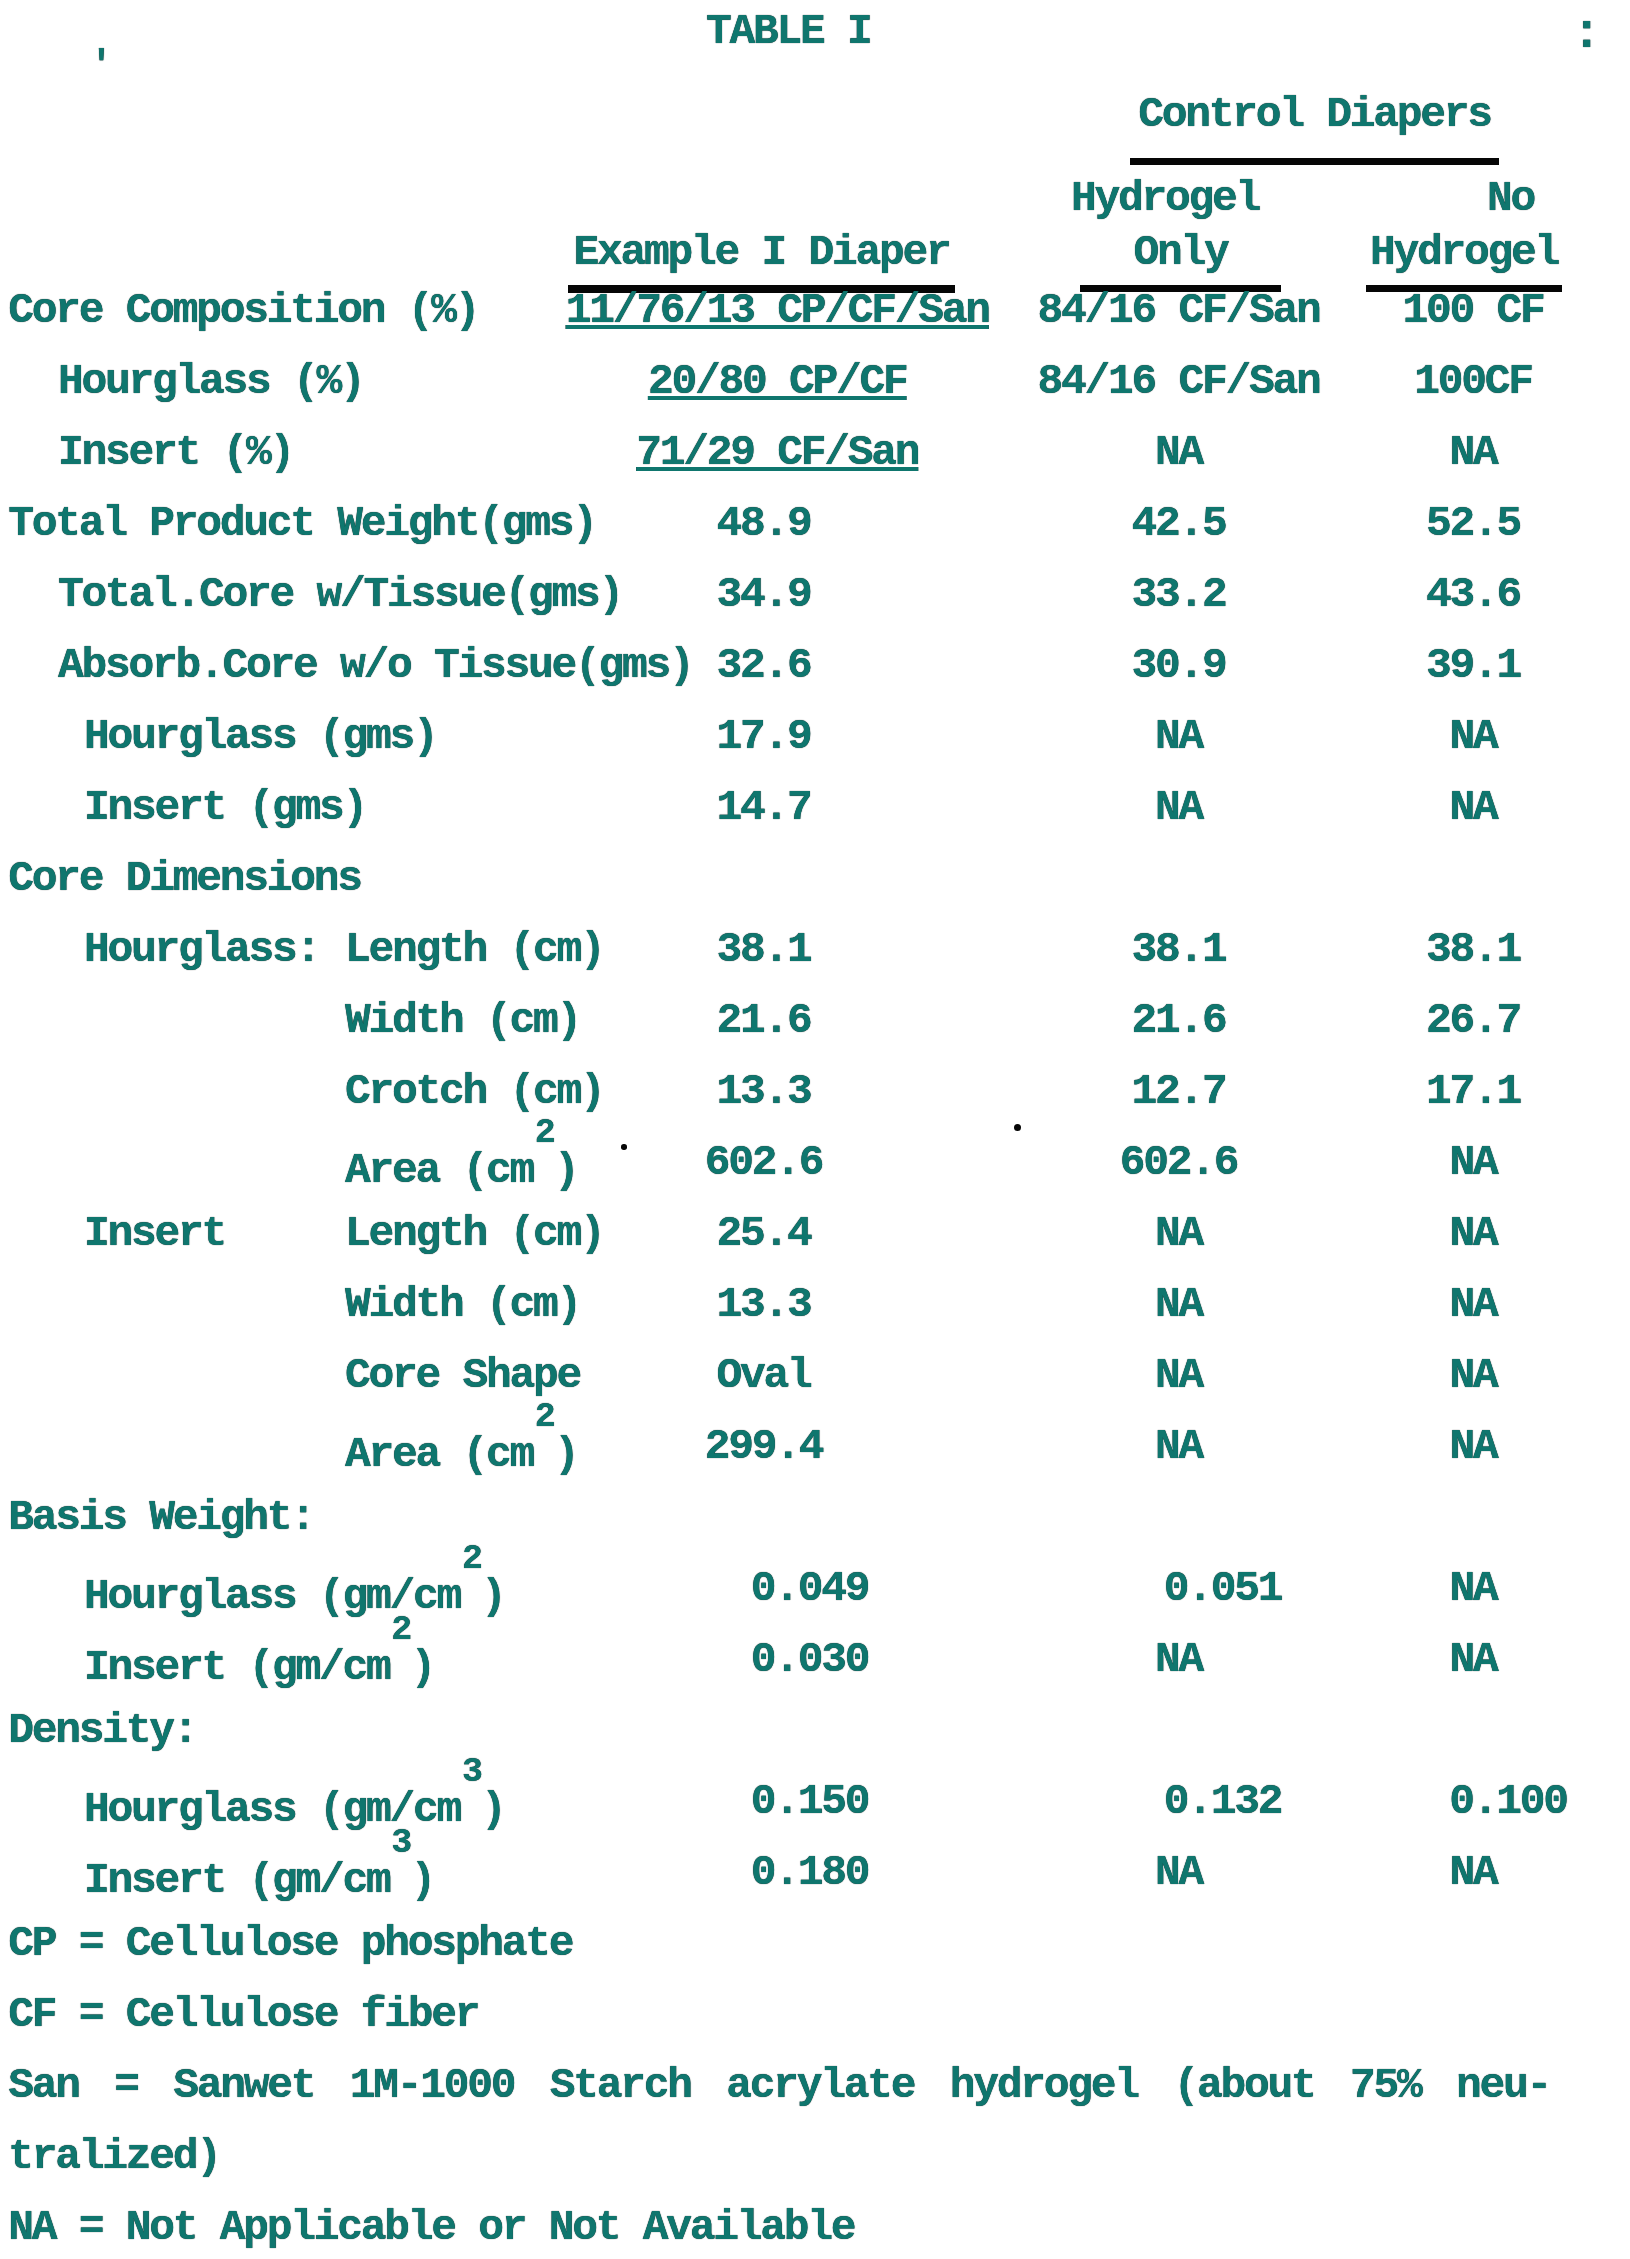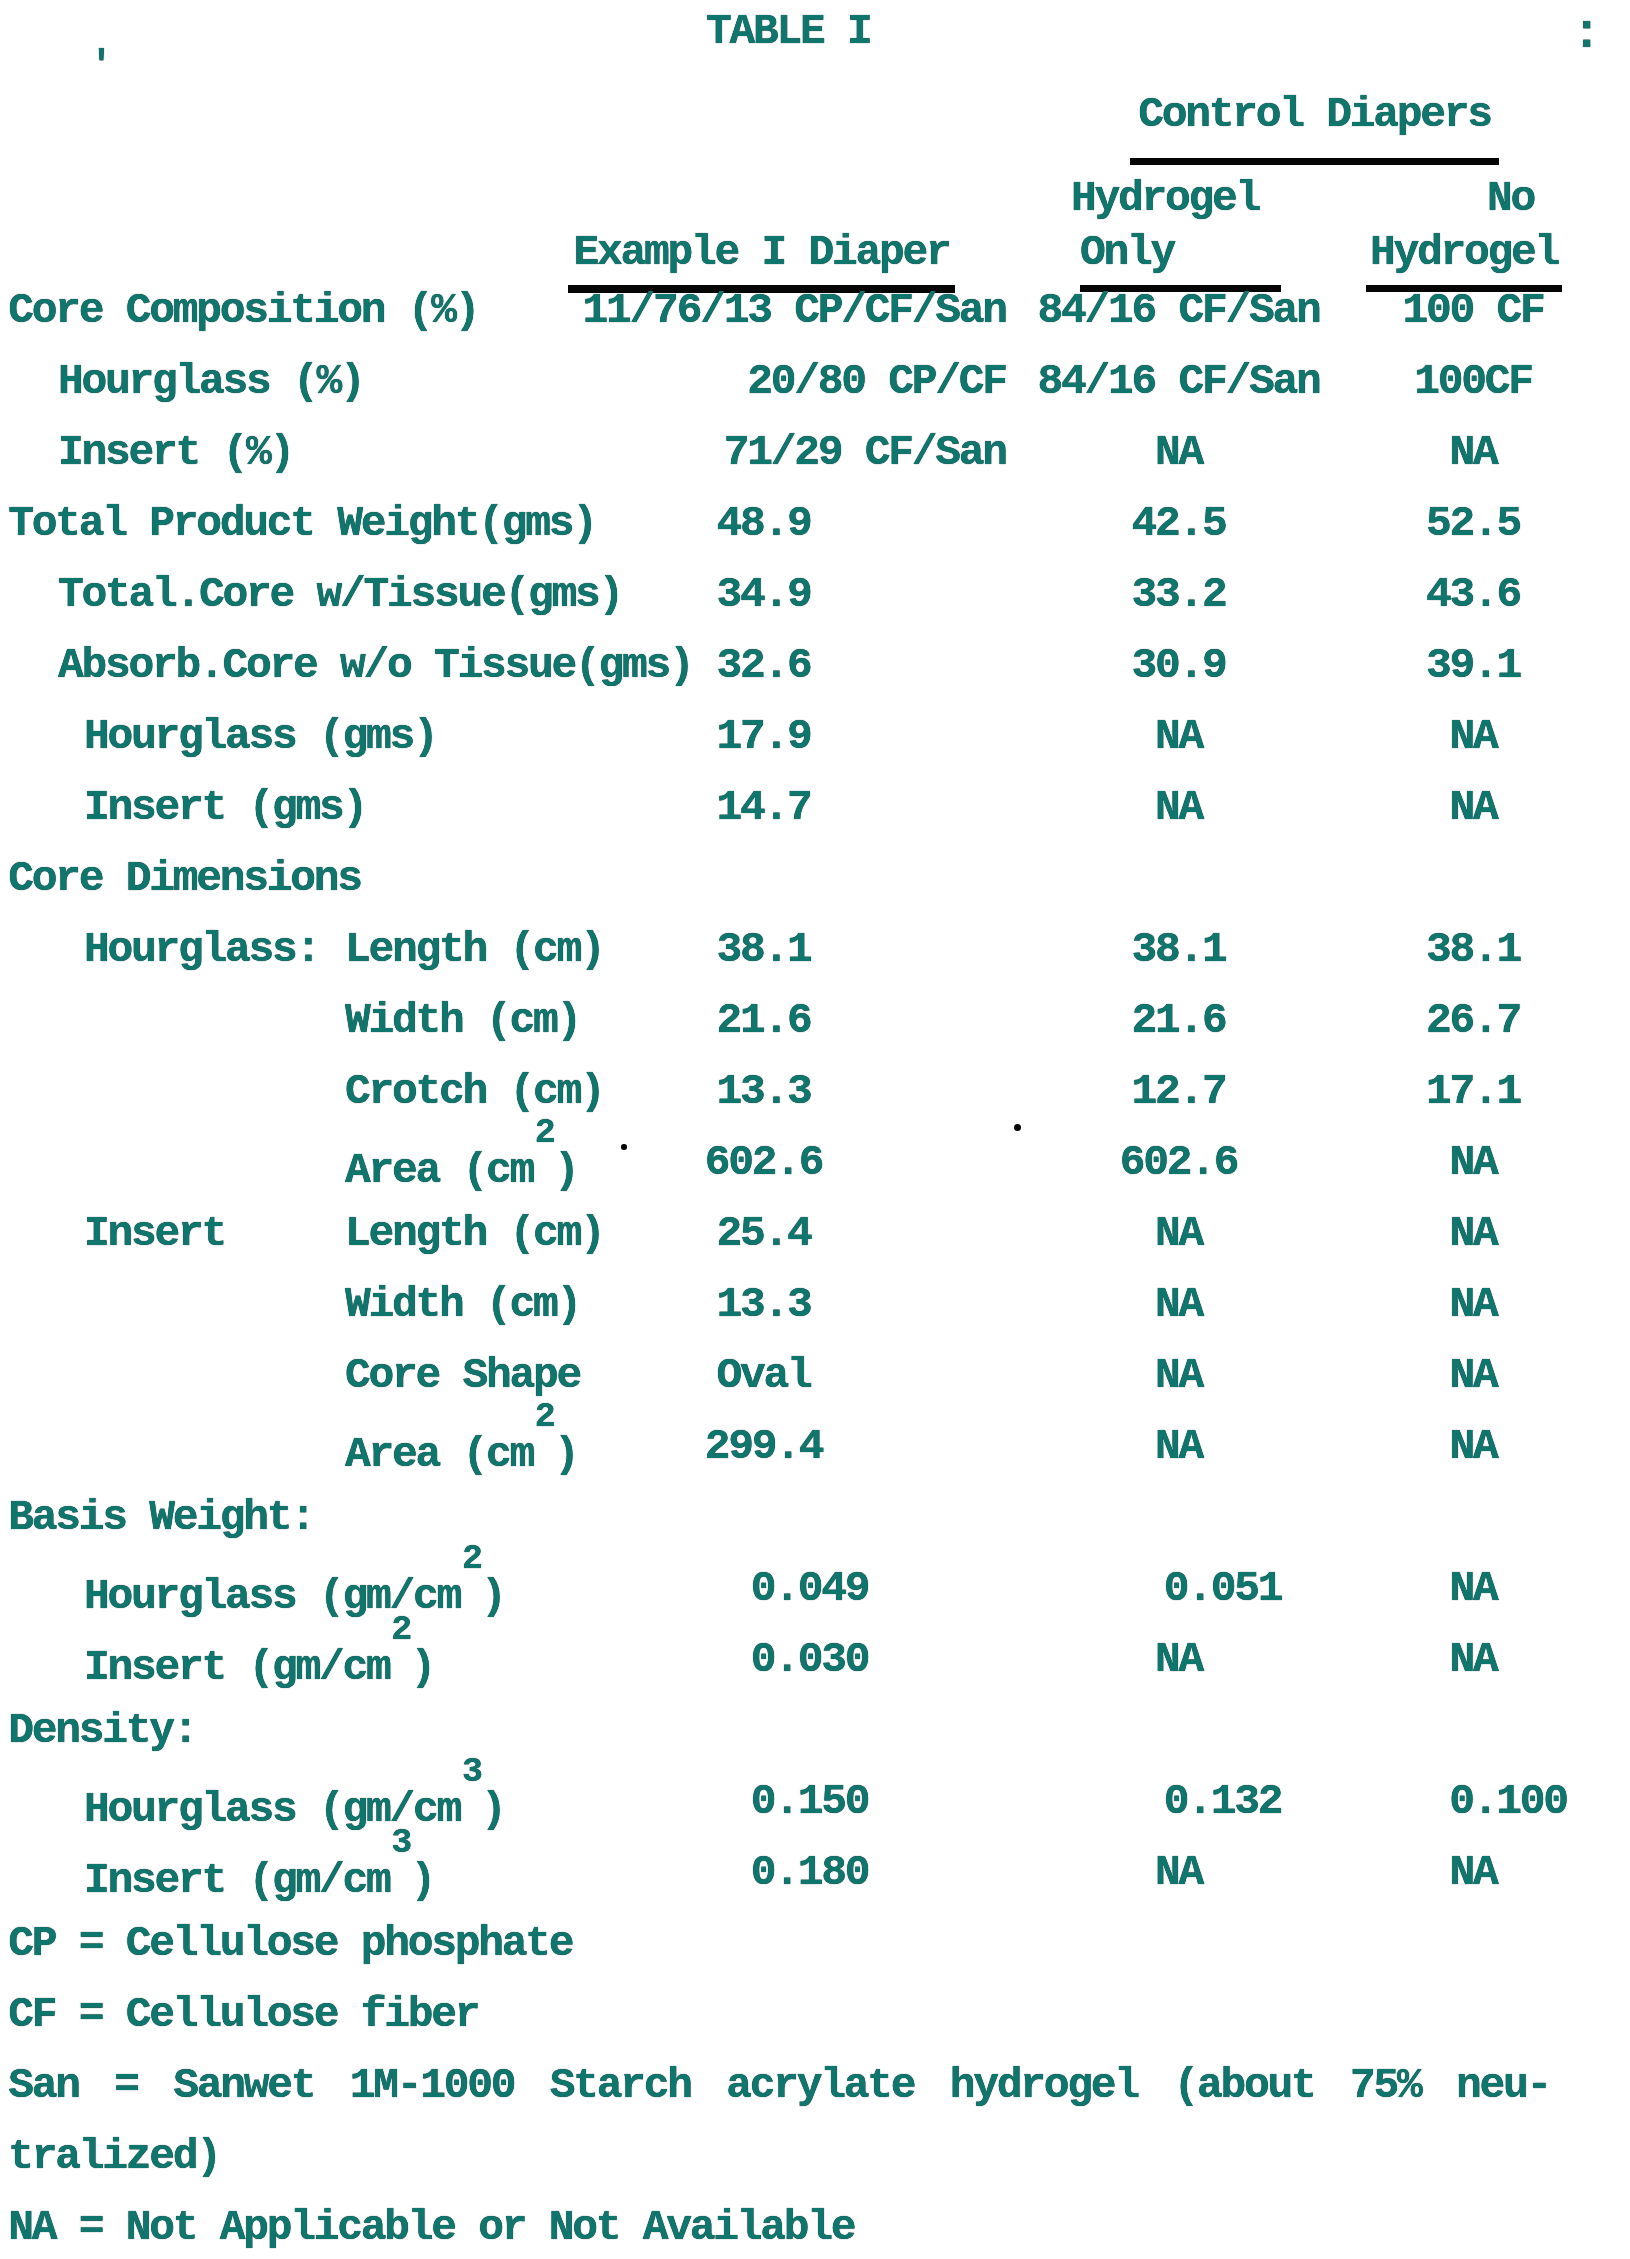--- a/index.html
+++ b/index.html
@@ -20,39 +20,39 @@
   
   .title{left:706px;top:7.3px;}
   .artifact-quote{left:90px;top:44px;font-size:38px;}
   .artifact-colon{left:1572px;top:5.5px;font-size:49px;letter-spacing:0;}
   .ctrl-hdr{left:1130px;top:90px;width:369px;text-align:center;
             border-bottom:7.3px solid #060606;padding-bottom:19px;}
   .h2a{left:1060px;top:174px;width:210px;text-align:center;}
   .h3a{left:1460px;top:174px;width:101px;text-align:center;}
   .h1b{left:568px;top:228px;width:387px;text-align:center;
        border-bottom:8.2px solid #060606;padding-bottom:8.2px;}
-  .h2b{left:1080px;top:228px;width:201px;text-align:left;
+  .h2b{left:1080px;top:228px;width:201px;text-align:center;
        border-bottom:7.3px solid #060606;padding-bottom:8.2px;}
   .h3b{left:1366px;top:228px;width:196px;text-align:center;
        border-bottom:7.3px solid #060606;padding-bottom:8.2px;}
   
   .rows{position:absolute;left:0;top:274px;width:1631px;}
   .row{position:relative;height:71px;}
   .row .grp,.row .txt,.row .c{position:absolute;top:12px;white-space:nowrap;}
   .grp{left:84px;}
   .txt.i0{left:8.2px;}
   .txt.i1{left:58px;}
   .txt.i2{left:84px;}
   .txt.i3{left:345px;}
   .c{text-align:center;}
   .c1{left:535px;width:457px;}
   .c2{left:1005px;width:347px;}
   .c3{left:1348px;width:250px;}
   
-  .rows > .row:nth-child(-n+3) .c1{text-align:right;padding-left:13.7px;}
+  .rows > .row:nth-child(-n+3) .c1{text-align:center;padding-left:13.7px;text-decoration:underline;}
   
   .rows > .row:nth-child(19) .c1,.rows > .row:nth-child(20) .c1,
   .rows > .row:nth-child(22) .c1,.rows > .row:nth-child(23) .c1{transform:translateX(46px);}
   .rows > .row:nth-child(19) .c2,.rows > .row:nth-child(22) .c2{transform:translateX(44px);}
   .rows > .row:nth-child(22) .c3{transform:translateX(35px);}
   
   .rows > .row:nth-child(26) .txt{word-spacing:12px;}
   sup{font-size:35px;position:relative;top:-25px;margin-left:1.8px;letter-spacing:-1.8px;}
   sup:empty,.grp:empty,.tail:empty{display:none;}
   .speck{position:absolute;width:7.3px;height:7.3px;border-radius:50%;background:#060606;}

